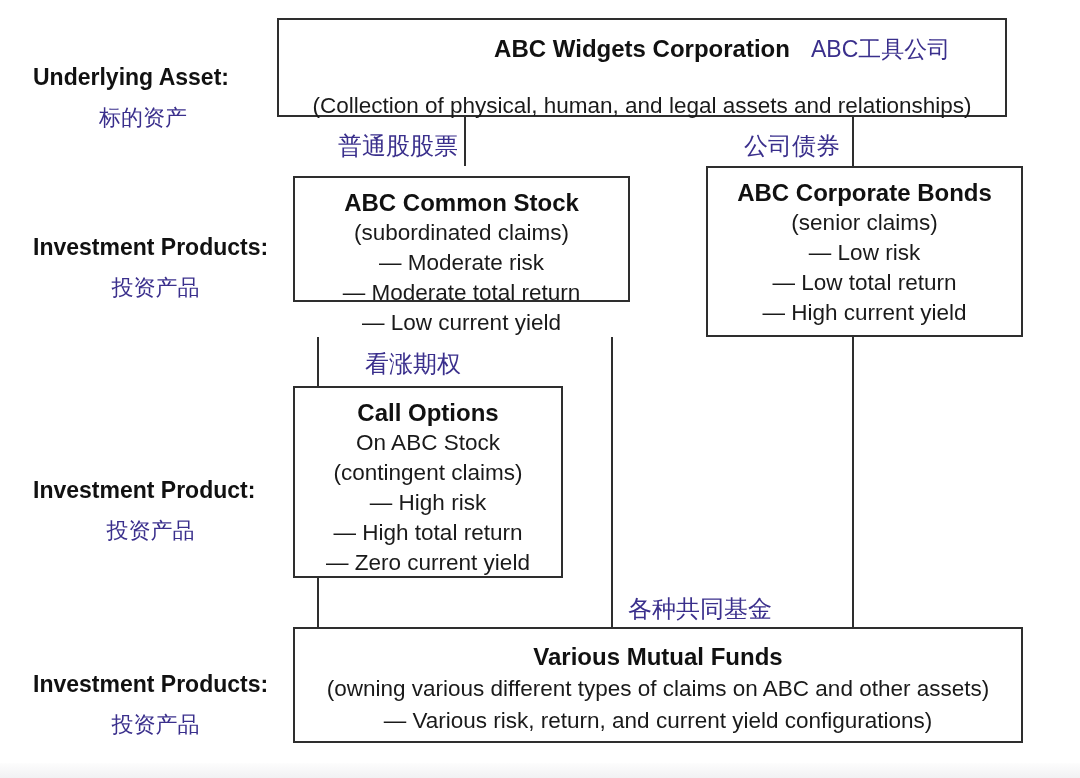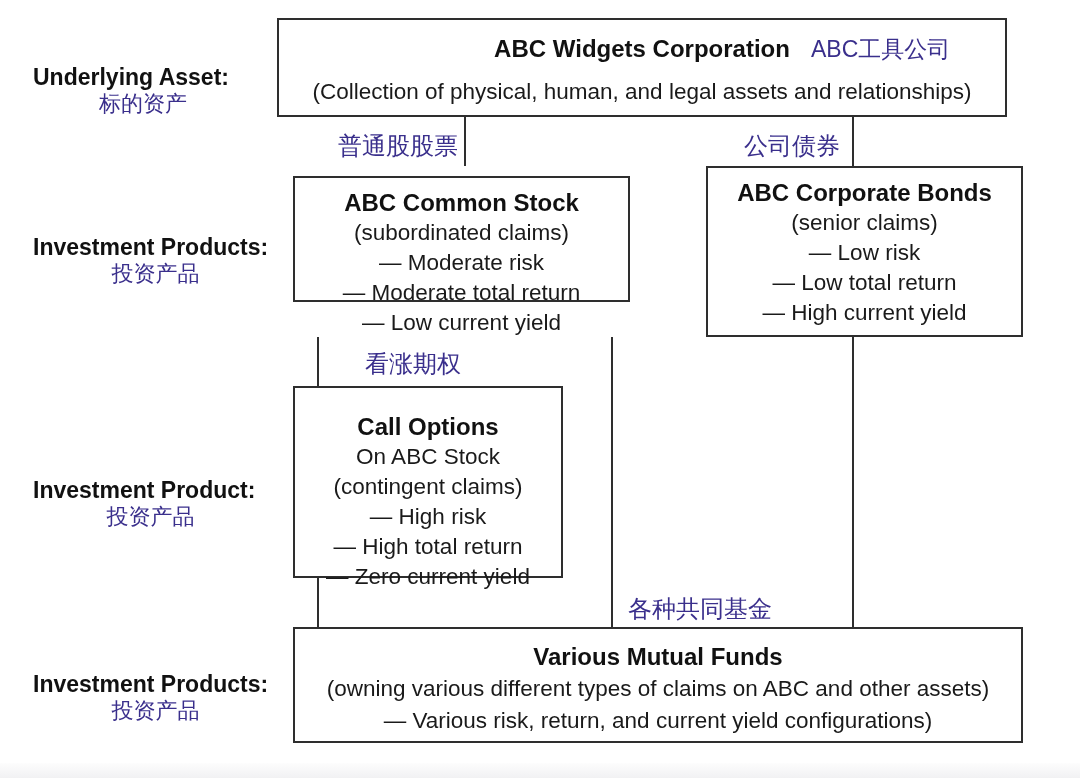--- a/index.html
+++ b/index.html
@@ -73,21 +73,21 @@
     position: absolute;
   }
   .sl-en {
     font-weight: bold;
     font-size: 23px;
     line-height: 28px;
     color: #111111;
     white-space: nowrap;
   }
   .sl-zh {
-    margin-top: 0;
+    margin-top: 14px;
     text-align: center;
     font-size: 22px;
     line-height: 26px;
     color: #3A2F8C;
   }
 
   
   .bottom-strip {
     position: absolute;
     left: 0;
@@ -132,40 +132,40 @@
   <div class="conn-label" style="left:330px; top:133px; width:128px; text-align:right">普通股股票</div>
   <div class="conn-label" style="left:738px; top:133px; width:108px; text-align:center">公司债券</div>
   <div class="conn-label" style="left:365px; top:351px">看涨期权</div>
   <div class="conn-label" style="left:628px; top:596px">各种共同基金</div>
 
   <div class="box" style="left:277px; top:18px; width:730px; height:99px; padding-top:14px">
     <div class="box-title-row">
       <span class="box-title">ABC Widgets Corporation</span>
       <span class="zh corp-zh">ABC工具公司</span>
     </div>
-    <div class="box-line" style="margin-top:10px">(Collection of physical, human, and legal assets and relationships)</div>
+    <div class="box-line" style="margin-top:24px">(Collection of physical, human, and legal assets and relationships)</div>
   </div>
 
   <div class="box" style="left:293px; top:176px; width:337px; height:126px; padding-top:10px">
     <div class="box-title">ABC Common Stock</div>
     <div class="box-line">(subordinated claims)</div>
     <div class="box-line">— Moderate risk</div>
     <div class="box-line">— Moderate total return</div>
     <div class="box-line">— Low current yield</div>
   </div>
 
   <div class="box" style="left:706px; top:166px; width:317px; height:171px; padding-top:10px">
     <div class="box-title">ABC Corporate Bonds</div>
     <div class="box-line">(senior claims)</div>
     <div class="box-line">— Low risk</div>
     <div class="box-line">— Low total return</div>
     <div class="box-line">— High current yield</div>
   </div>
 
-  <div class="box" style="left:293px; top:386px; width:270px; height:192px; padding-top:24px">
+  <div class="box" style="left:293px; top:386px; width:270px; height:192px; padding-top:10px">
     <div class="box-title">Call Options</div>
     <div class="box-line">On ABC Stock</div>
     <div class="box-line">(contingent claims)</div>
     <div class="box-line">— High risk</div>
     <div class="box-line">— High total return</div>
     <div class="box-line">— Zero current yield</div>
   </div>
 
   <div class="box" style="left:293px; top:627px; width:730px; height:116px; padding-top:12px">
     <div class="box-title" style="line-height:32px">Various Mutual Funds</div>

